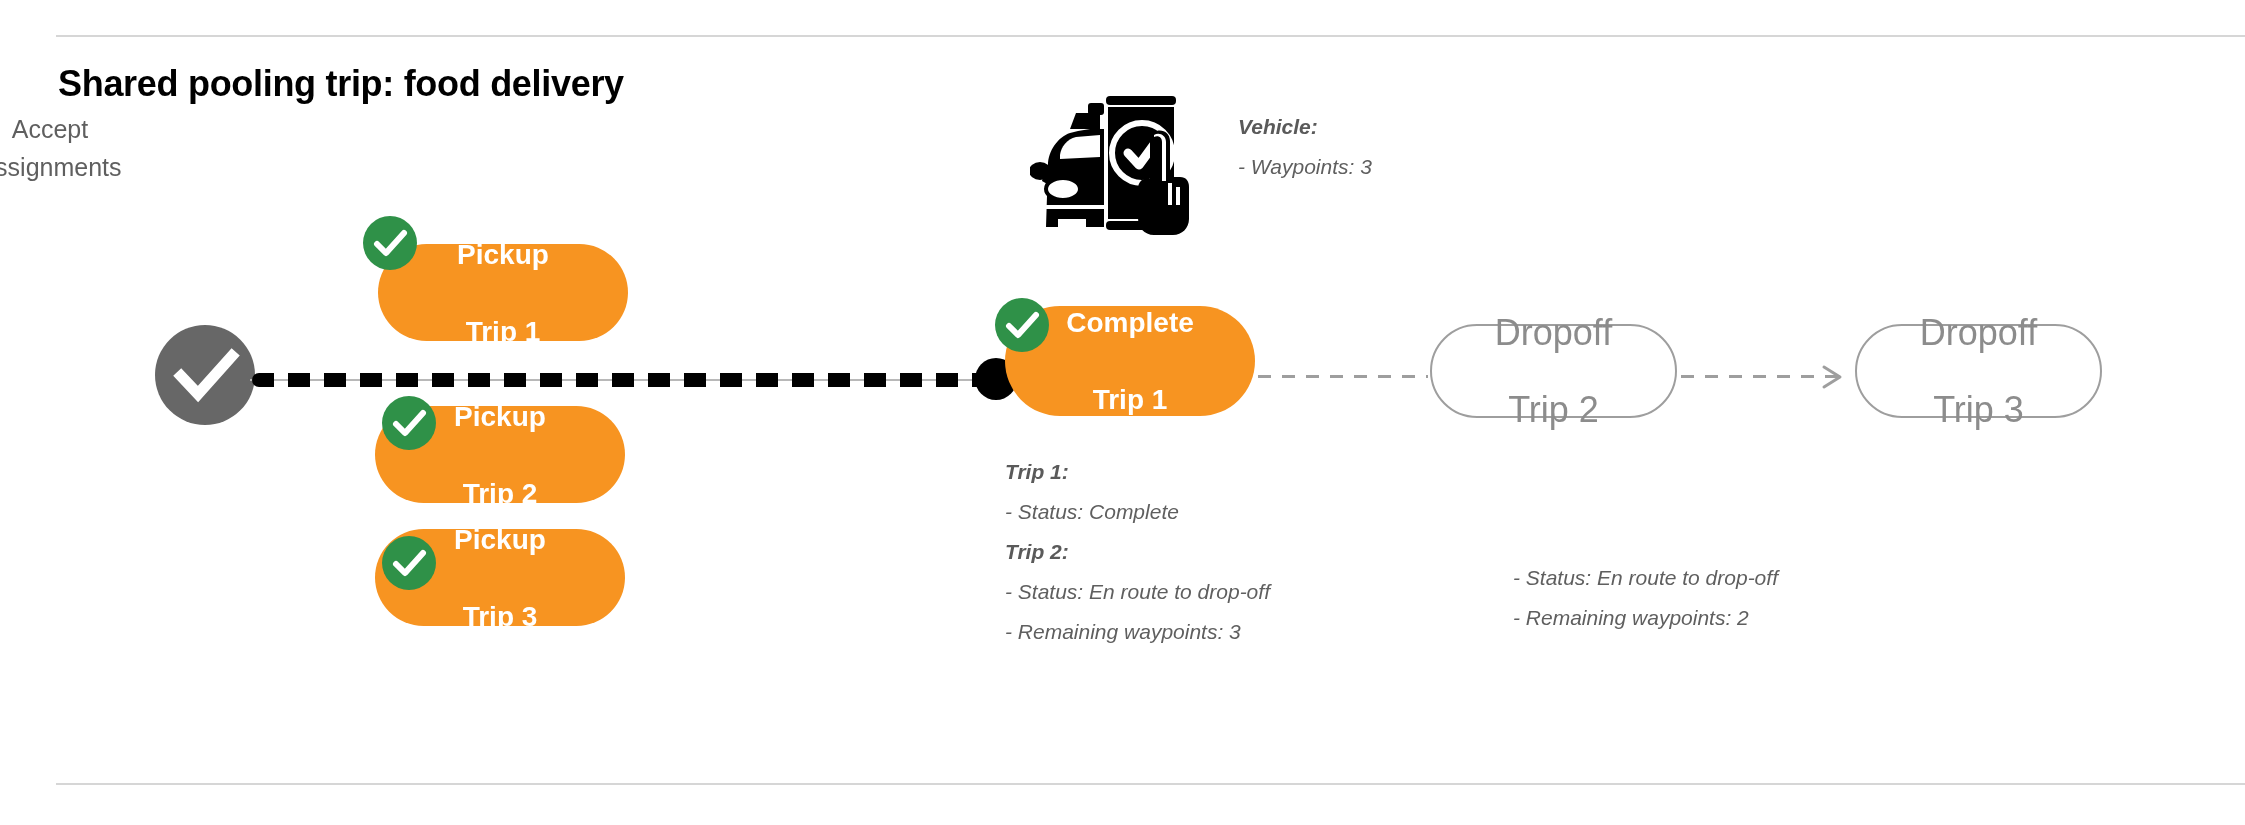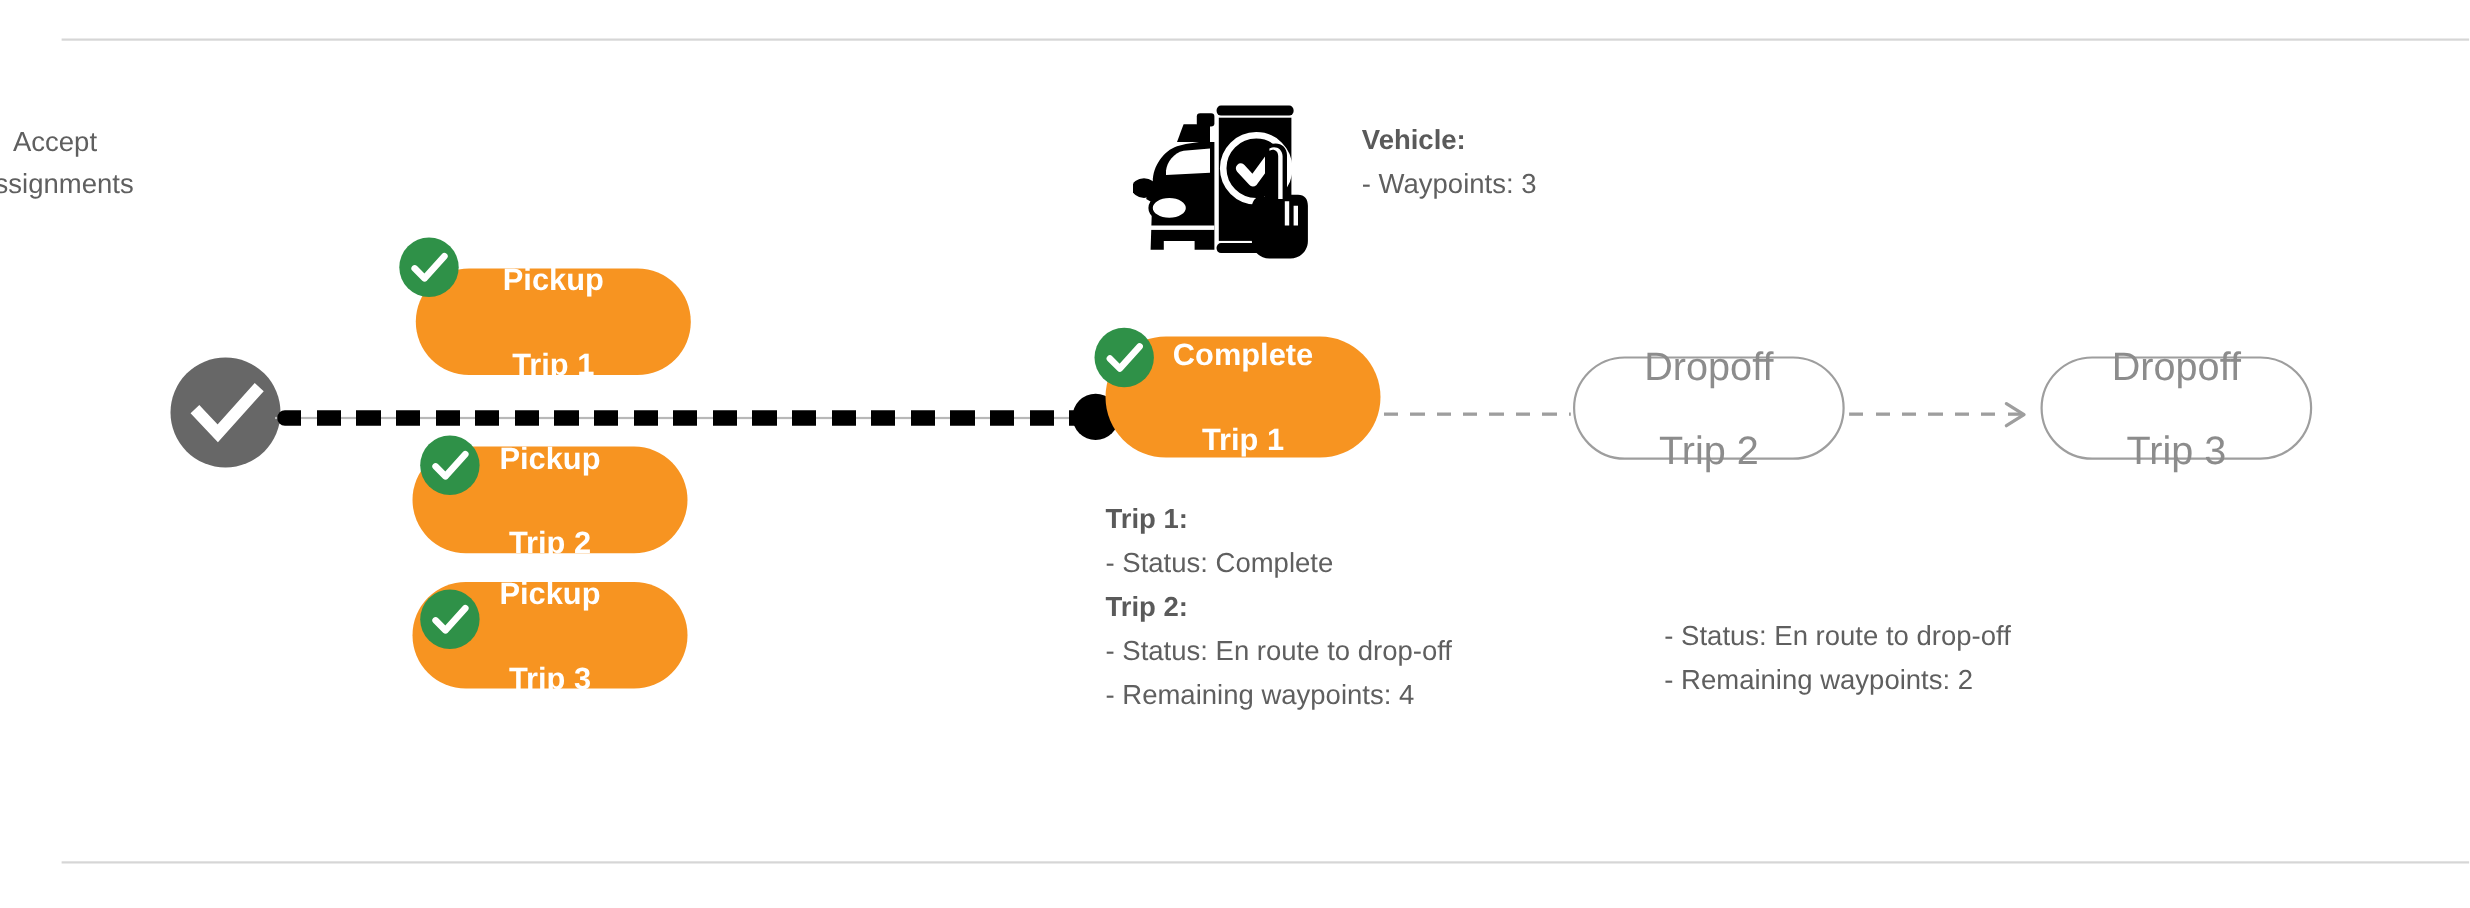--- a/index.html
+++ b/index.html
@@ -179,37 +179,39 @@
     left: 1030px;
     top: 85px;
     width: 160px;
     height: 152px;
   }
 
   
   .info {
     position: absolute;
     color: #5f5f5f;
-    font-size: 25px;
+    font-size: 21px;
     line-height: 40px;
     white-space: nowrap;
+    font-style: italic;
   }
   .info .hd { font-weight: bold; color: #5a5a5a; }
   .info-vehicle { left: 1238px; top: 107px; }
   .info-trip12  { left: 1005px; top: 452px; }
   .info-trip3   { left: 1513px; top: 558px; }
 </style>
 </head>
 <body>
 
 <div id="canvas">
 
   <div class="rule top"></div>
   <div class="rule bottom"></div>
 
+  <div class="page-title">Shared pooling trip: food delivery</div>
 
   <div class="vehicle-icon">
     <svg width="160" height="152" viewBox="0 0 160 152" xmlns="http://www.w3.org/2000/svg">
 
       <path fill="#000000" d="M18 80 C18 66 28 52 40 48 L48 46 L60 44 L74 44 L74 142 L56 142 L56 134 L28 134 L28 142 L16 142 Z"></path>
       <path fill="#000000" d="M40 44 L46 28 L70 28 L70 44 Z"></path>
       <rect x="58" y="18" width="16" height="12" rx="3" fill="#000000"></rect>
 
       <ellipse cx="10" cy="86" rx="11" ry="9" fill="#000000"></ellipse>
       <path fill="#000000" d="M14 88 L30 96 L26 104 L12 96 Z"></path>
@@ -317,21 +319,21 @@
 
   <div class="info info-trip12">
     <div>
       <span class="hd">Trip 1</span><span class="hd">:</span>
     </div>
     <div>- Status:  Complete</div>
     <div>
       <span class="hd">Trip 2</span><span class="hd">:</span>
     </div>
     <div>- Status:  En route to drop-off</div>
-    <div>- Remaining waypoints: 4</div>
+    <div>- Remaining waypoints: 3</div>
   </div>
 
   <div class="info info-trip3">
     <div>- Status:  En route to drop-off</div>
     <div>- Remaining waypoints: 2</div>
   </div>
 
 </div>
 
 </body></html>

